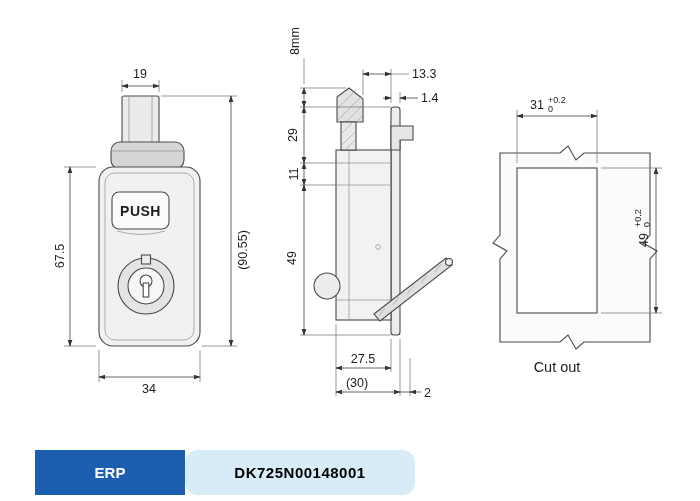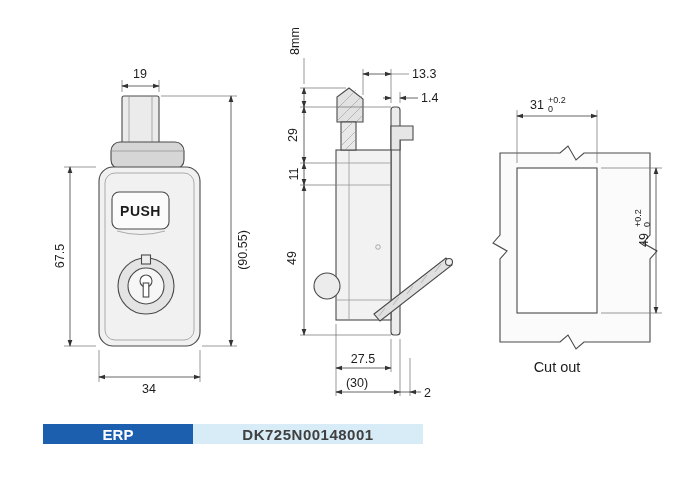--- a/index.html
+++ b/index.html
@@ -8,23 +8,23 @@
   svg text{font-family:"Liberation Sans",sans-serif;fill:#1c1c1c;}
   .dimtxt{font-size:12.5px;}
   .toltxt{font-size:9px;}
   .push-label{font-size:14px;font-weight:bold;letter-spacing:.5px;}
   .caption{font-size:14.5px;}
   .part{stroke:#4a4a4a;stroke-width:1.1;}
   .thin{stroke:#8d8d8d;stroke-width:.7;fill:none;}
   .ext{stroke:#6e6e6e;stroke-width:.7;}
   .dim{stroke:#3f3f3f;stroke-width:.8;}
   .hatch{stroke:#9b9b9b;stroke-width:.6;}
-  .footer{position:absolute;left:35px;top:424px;height:20px;display:flex;margin-left:8px;}
+  .footer{position:absolute;left:35px;top:450px;height:45px;display:flex;}
   .erp-badge{width:150px;background:#1b5fae;color:#ffffff;font-weight:bold;font-size:15px;display:flex;align-items:center;justify-content:center;}
-  .pn-badge{width:230px;background:#d7ecf6;color:#404040;font-weight:bold;font-size:15px;display:flex;align-items:center;justify-content:center;letter-spacing:.5px;}
+  .pn-badge{width:230px;background:#d7ecf6;color:#000000;font-weight:bold;font-size:15px;display:flex;align-items:center;justify-content:center;letter-spacing:.5px;border-radius:13px;}
 </style>
 </head>
 <body>
 
 <div class="page">
 
 <svg width="700" height="430" viewBox="0 0 700 430">
   <defs>
     <marker id="ah" viewBox="0 0 10 10" refX="9" refY="5" markerWidth="9" markerHeight="9" orient="auto-start-reverse">
       <path d="M0,1.5 L10,5 L0,8.5 z" fill="#333"></path>

